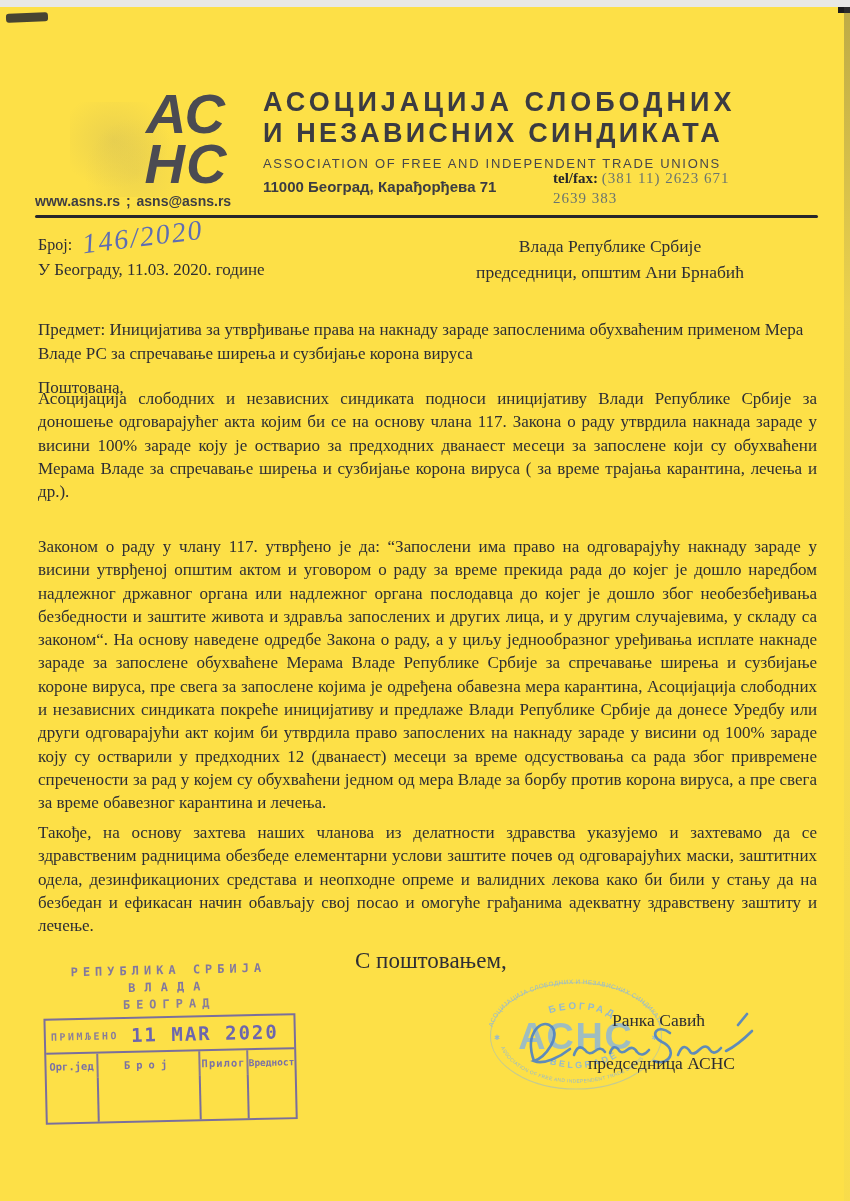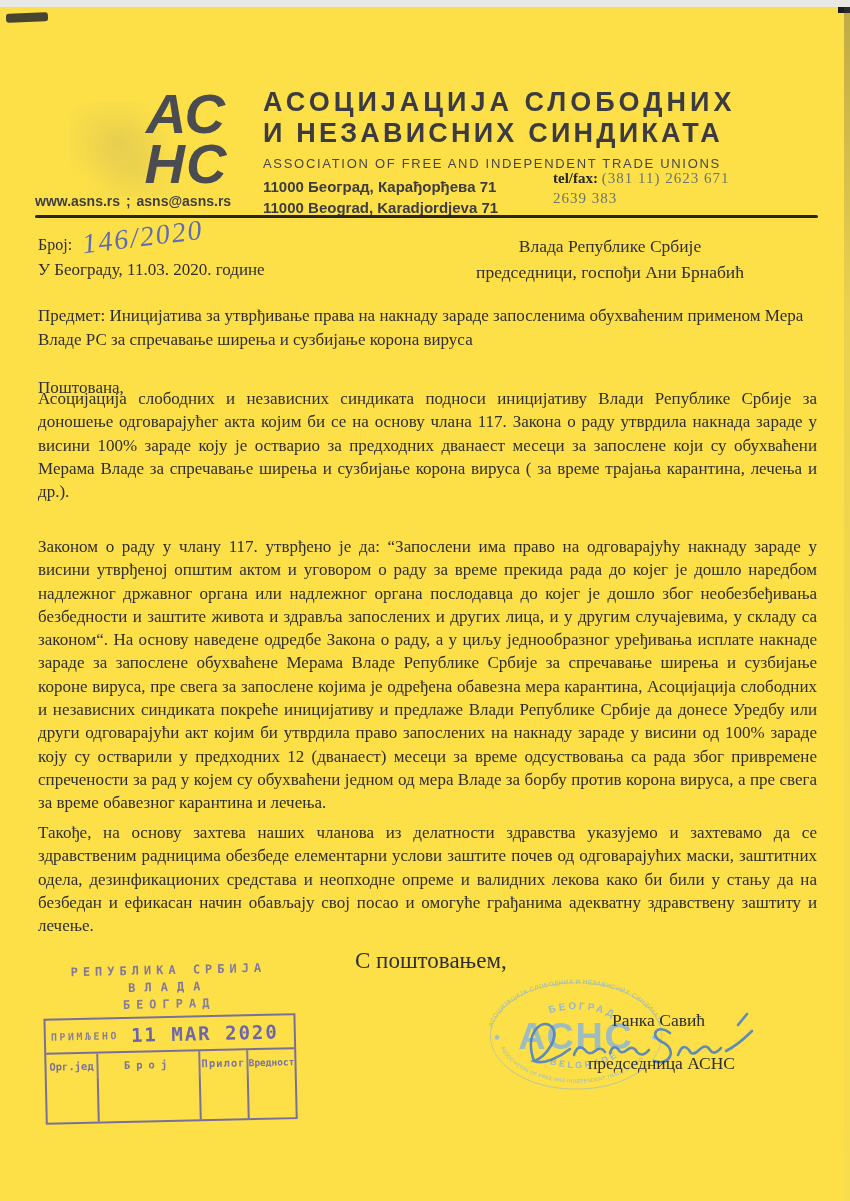--- a/index.html
+++ b/index.html
@@ -48,21 +48,21 @@
   
   .number-line{position:absolute;left:38px;top:229px;font-size:16px;}
   .number-hand{
     position:absolute;left:82px;top:214px;
     font-size:28px;font-style:italic;color:#5e6db3;
     transform:rotate(-7deg);letter-spacing:2px;
   }
   .place-date{position:absolute;left:38px;top:253px;font-size:17px;}
   .recipient{position:absolute;left:442px;top:226px;width:336px;text-align:center;font-size:17.5px;line-height:26px;}
   
-  .subject{position:absolute;left:38px;top:297px;width:780px;font-size:17px;line-height:23.5px;}
+  .subject{position:absolute;left:38px;top:311px;width:780px;font-size:17px;line-height:23.5px;}
   .salutation{position:absolute;left:38px;top:371px;font-size:17px;}
   .para{position:absolute;left:38px;width:779px;font-size:17px;line-height:23.3px;text-align:justify;}
   .para1{top:380px;}
   .para2{top:528px;}
   .para3{top:814px;}
   .closing{position:absolute;left:355px;top:941px;font-size:23px;}
   
   .receipt{
     position:absolute;left:44px;top:956px;width:252px;
     transform:rotate(-1.3deg);
@@ -103,41 +103,40 @@
   <div class="logo">
     <div>АС</div>
     <div>НС</div>
   </div>
 
   <div class="org-title">
     <div class="org-line">АСОЦИЈАЦИЈА СЛОБОДНИХ</div>
     <div class="org-line org-line2">И НЕЗАВИСНИХ СИНДИКАТА</div>
     <div class="org-en">ASSOCIATION OF FREE AND INDEPENDENT TRADE UNIONS</div>
     <div class="org-addr">11000 Београд, Карађорђева 71</div>
-    <div class="org-addr org-addr2">11000 Beograd, Karadjordjeva 71</div>
   </div>
 
   <div class="telfax">
     <div>
       <span class="lbl">tel/fax:</span>
       <span class="num">(381 11) 2623 671</span>
     </div>
     <div class="num num2">2639 383</div>
   </div>
 
   <div class="website">www.asns.rs ; asns@asns.rs</div>
   <div class="rule"></div>
 
   <div class="number-line">Број:</div>
   <div class="number-hand">146/2020</div>
   <div class="place-date">У Београду, 11.03. 2020. године</div>
 
   <div class="recipient">
     <div>Влада Републике Србије</div>
-    <div>председници, госпођи Ани Брнабић</div>
+    <div>председници, општим Ани Брнабић</div>
   </div>
 
   <div class="subject">Предмет:  Иницијатива за утврђивање  права на накнаду зараде запосленима обухваћеним применом Мера Владе РС за спречавање ширења и сузбијање корона вируса</div>
   <div class="salutation">Поштована,</div>
   <div class="para para1">Асоцијација слободних и независних синдиката подноси иницијативу Влади Републике Србије за доношење одговарајућег акта којим би се на основу члана 117. Закона о раду утврдила накнада зараде у висини 100% зараде коју је остварио за предходних дванаест  месеци за запослене који су обухваћени Мерама Владе за спречавање ширења и сузбијање корона вируса ( за време трајања карантина, лечења и др.).</div>
   <div class="para para2">Законом о раду у члану 117. утврђено је да: “Запослени има право на одговарајућу накнаду зараде у висини утврђеној општим актом  и уговором о раду за време прекида рада до којег је дошло наредбом надлежног државног органа или надлежног органа послодавца до којег је дошло због необезбеђивања безбедности и заштите живота и здравља запослених и других лица, и у другим случајевима, у складу са законом“. На основу наведене одредбе Закона о раду, а у циљу једнообразног уређивања исплате накнаде зараде за запослене обухваћене Мерама Владе Републике Србије  за спречавање ширења и сузбијање короне вируса, пре свега за запослене којима је одређена обавезна мера карантина, Асоцијација слободних и независних синдиката покреће иницијативу и  предлаже Влади Републике Србије да донесе Уредбу или други одговарајући акт којим би утврдила право запослених на накнаду зараде у висини од 100% зараде коју су остварили у предходних 12 (дванаест) месеци за време одсуствовања са рада због привремене спречености за рад у којем су обухваћени једном од мера Владе за борбу против корона вируса, а пре свега за време обавезног карантина и лечења.</div>
   <div class="para para3">Такође, на основу захтева наших чланова из делатности здравства указујемо и захтевамо да се здравственим радницима обезбеде елементарни услови заштите почев од одговарајућих маски, заштитних одела, дезинфикационих средстава и неопходне опреме и валидних лекова како би били у стању да  на безбедан и ефикасан начин обављају свој посао и омогуће грађанима адекватну здравствену заштиту и лечење.</div>
   <div class="closing">С поштовањем,</div>
 
   <div class="receipt">

